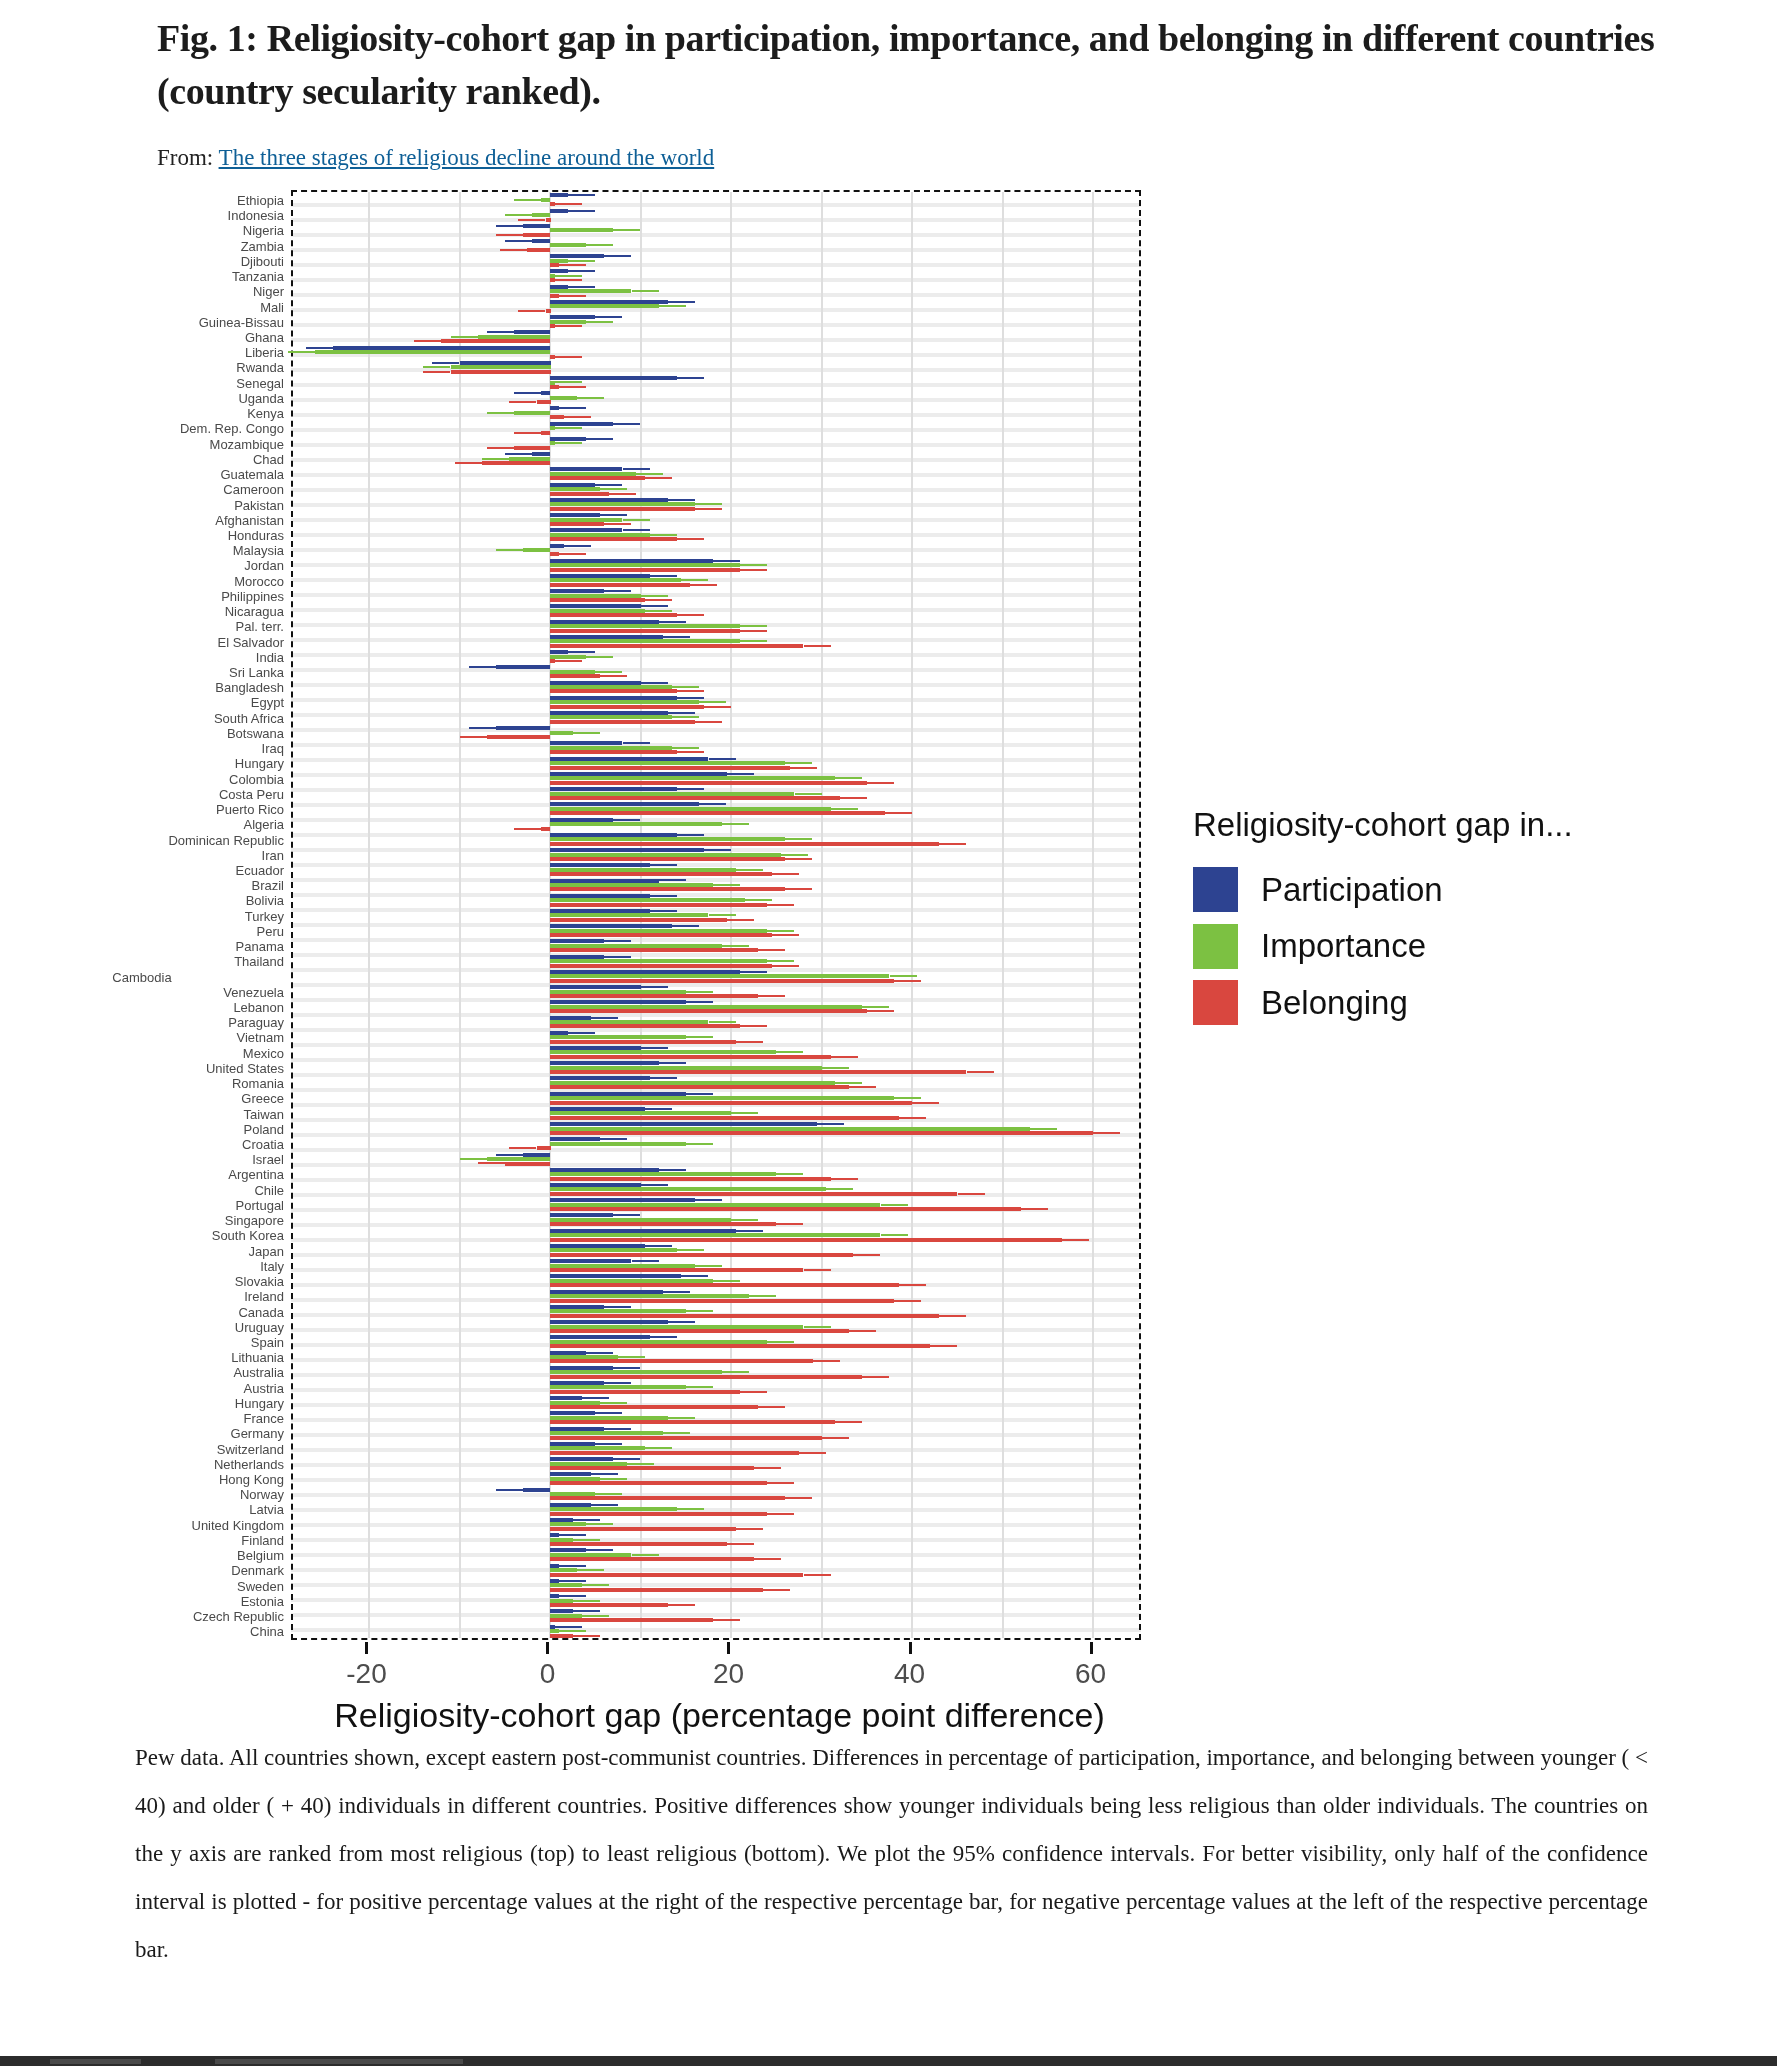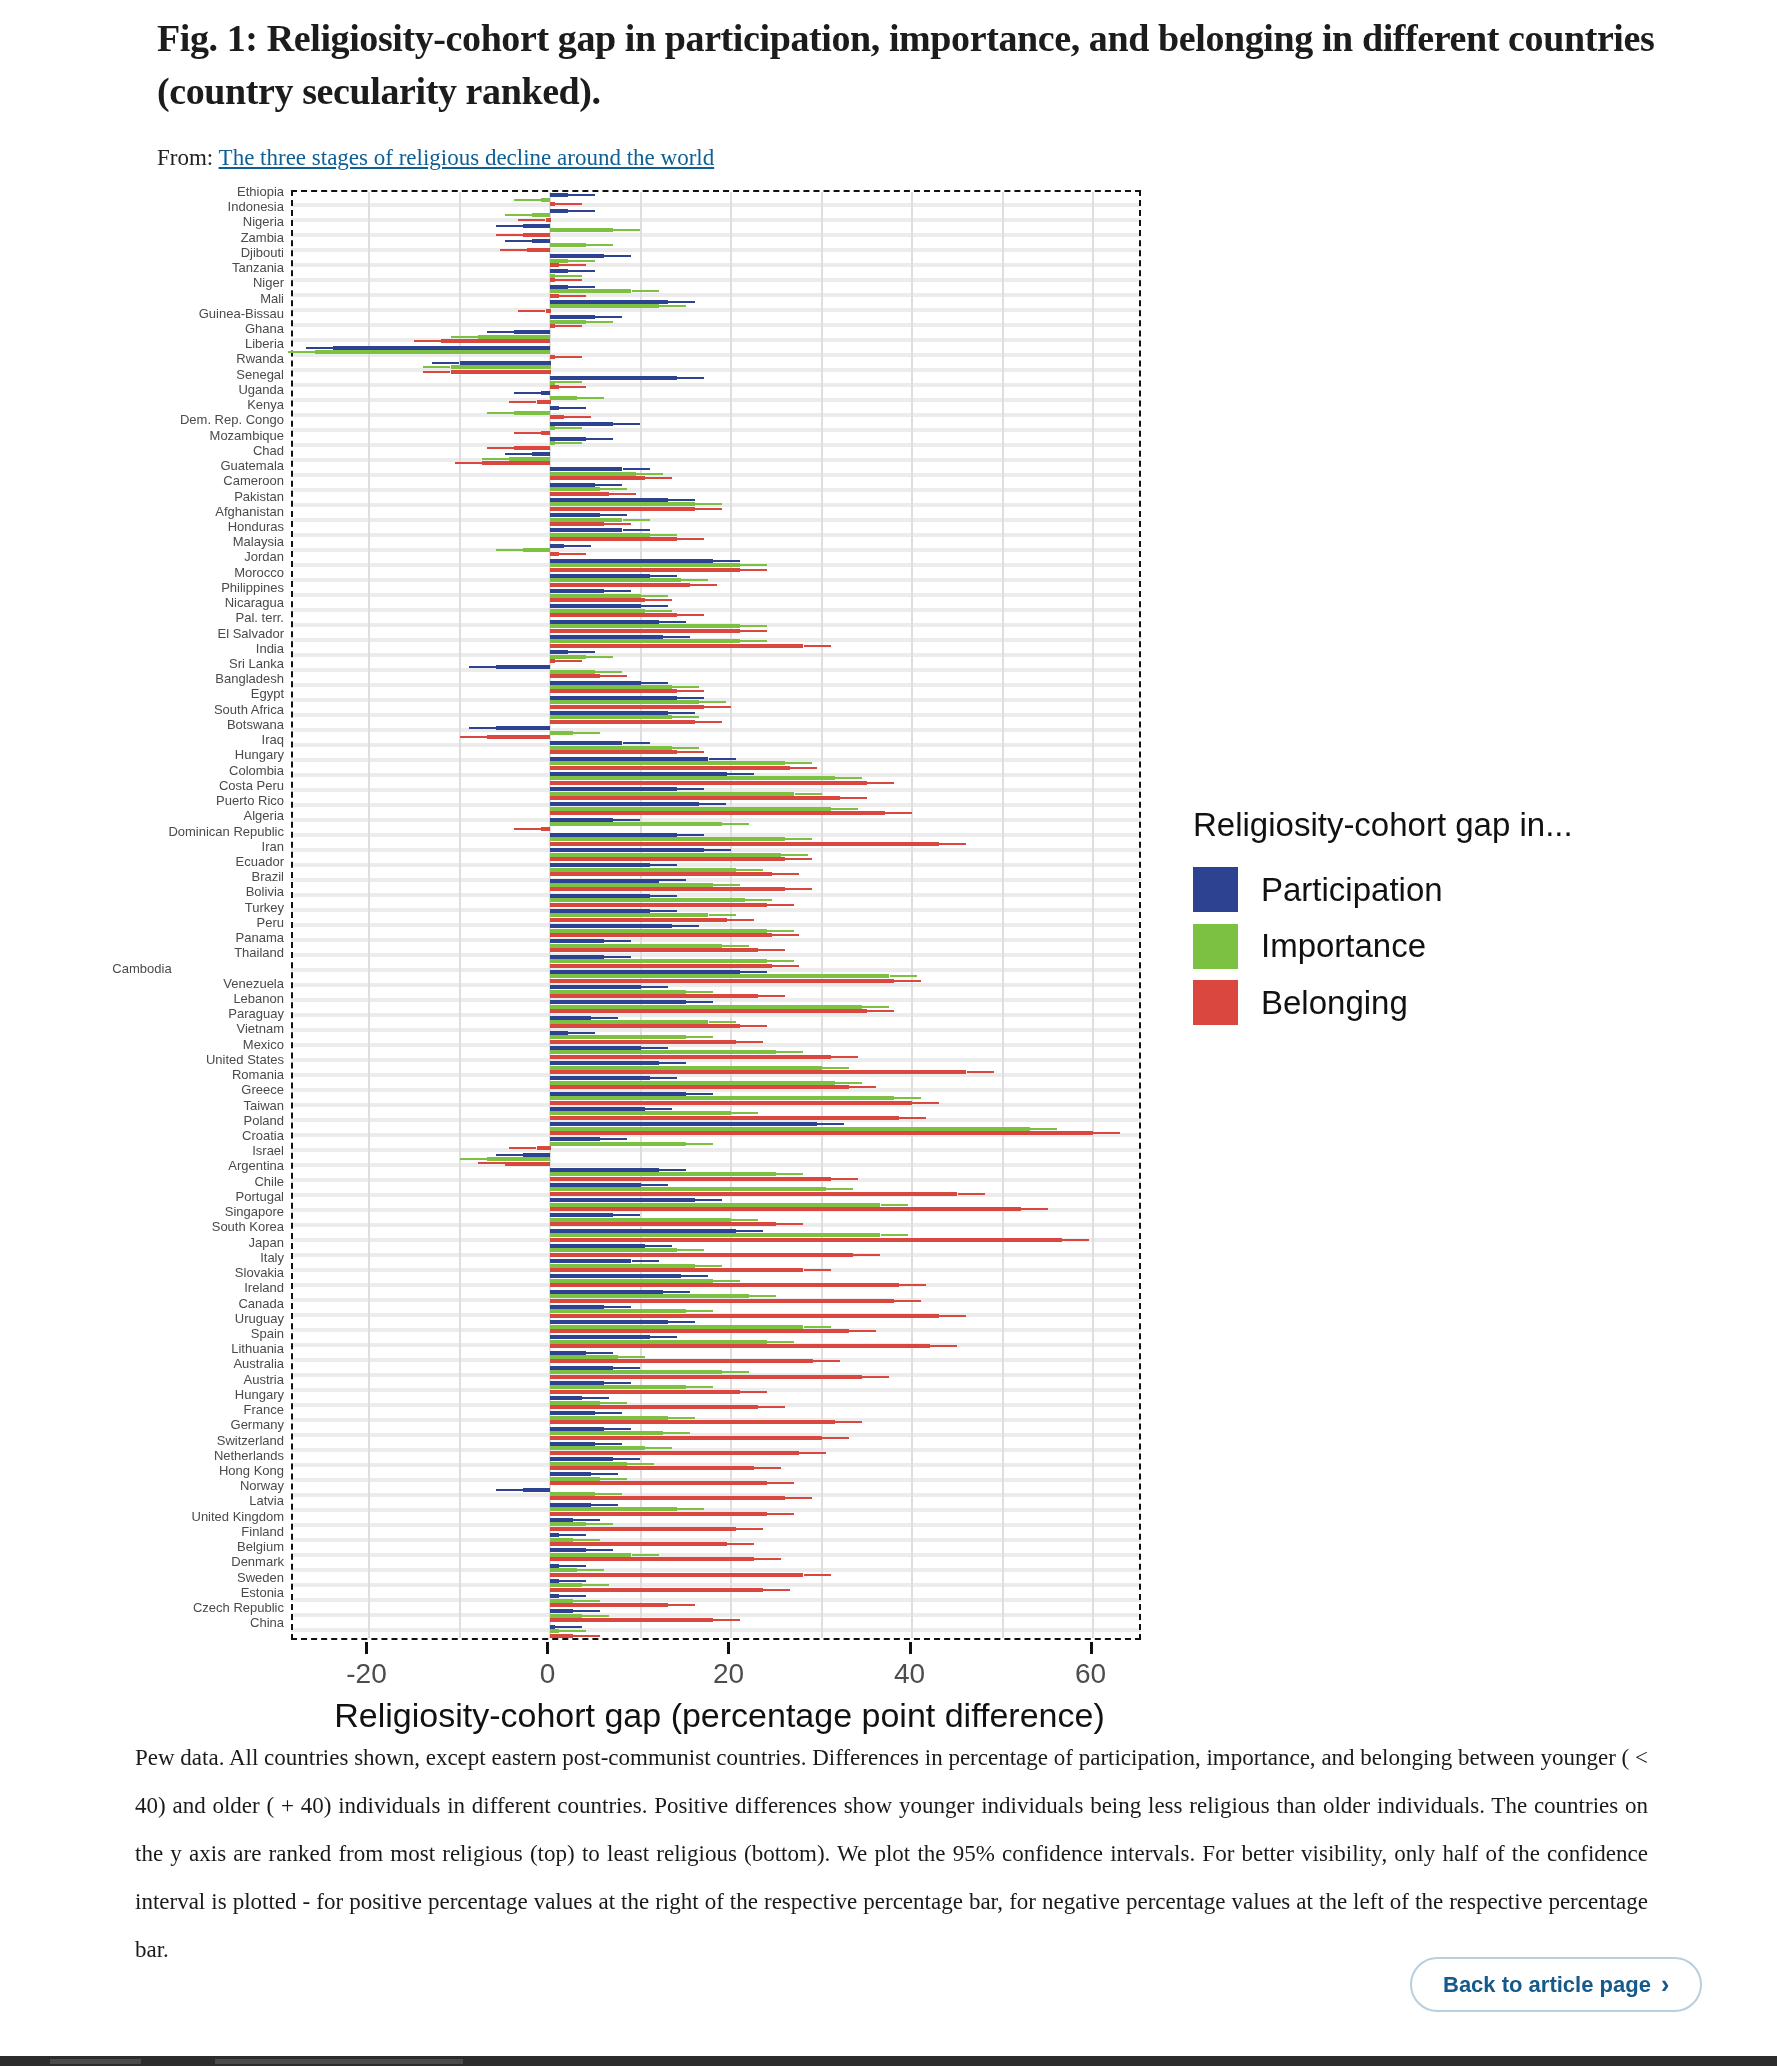--- a/index.html
+++ b/index.html
@@ -14,21 +14,21 @@
     font-size:23px;color:#222;}
   #from-link{color:#0e5f96;text-decoration:underline;cursor:pointer;}
 
   
   #plot{position:absolute;left:291px;top:190px;width:846px;height:1446px;
     border:2.5px dashed #111;box-sizing:content-box;
     background:repeating-linear-gradient(to bottom,#ffffff 0px,#ffffff 11px,#ececec 11px,#ececec 15px);}
   .gridline{position:absolute;top:0;width:1.7px;height:100%;background:#dedede;}
   .bar{position:absolute;height:4px;}
   .whisker{position:absolute;height:2px;}
-  #ylabels{position:absolute;left:0px;top:184px;width:284px;height:1446px;}
+  #ylabels{position:absolute;left:0px;top:193px;width:284px;height:1446px;}
   .ylab{position:absolute;right:0;width:284px;text-align:right;
     font-size:13px;color:#4a4a4a;white-space:nowrap;}
   .xtick{position:absolute;top:1642px;width:3.3px;height:11.6px;background:#111;}
   .xticklab{position:absolute;top:1658px;width:99px;margin-left:-50px;text-align:center;
     font-size:28px;color:#4d4d4d;}
   #xaxis-label{position:absolute;left:273px;top:1696px;width:893px;text-align:center;
     font-size:34px;color:#111;}
 
   
   #legend{position:absolute;left:1193px;top:806px;width:529px;}
@@ -768,24 +768,20 @@
       <div class="legend-label">Importance</div>
     </div>
     <div class="legend-item">
       <div class="swatch" id="sw2" style="background: rgb(217, 71, 63);"></div>
       <div class="legend-label">Belonging</div>
     </div>
   </div>
 
   <div id="caption">Pew data. All countries shown, except eastern post-communist countries. Differences in percentage of participation, importance, and belonging between younger ( &lt; 40) and older ( + 40) individuals in different countries. Positive differences show younger individuals being less religious than older individuals. The countries on the y axis are ranked from most religious (top) to least religious (bottom). We plot the 95% confidence intervals. For better visibility, only half of the confidence interval is plotted - for positive percentage values at the right of the respective percentage bar, for negative percentage values at the left of the respective percentage bar.</div>
 
-  <div id="back-btn">
-    <span id="back-btn-label">Back to article page</span>
-    <span id="back-btn-chev">›</span>
-  </div>
 
   <div id="bottom-strip">
     <div class="seg" style="left:50px;width:91px;"></div>
     <div class="seg" style="left:215px;width:248px;"></div>
   </div>
 
 </div>
 
 
 </body></html>

